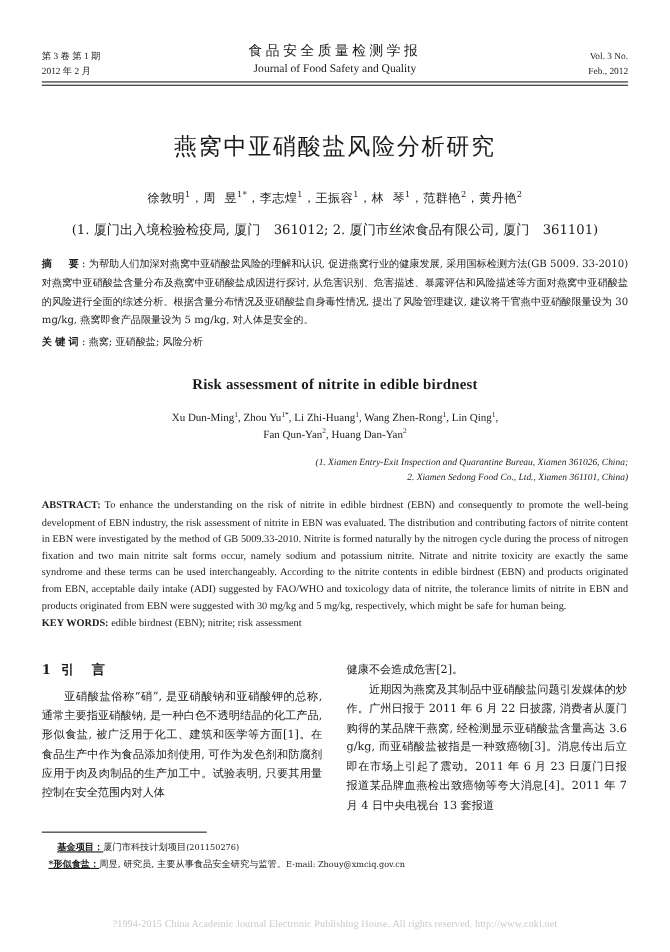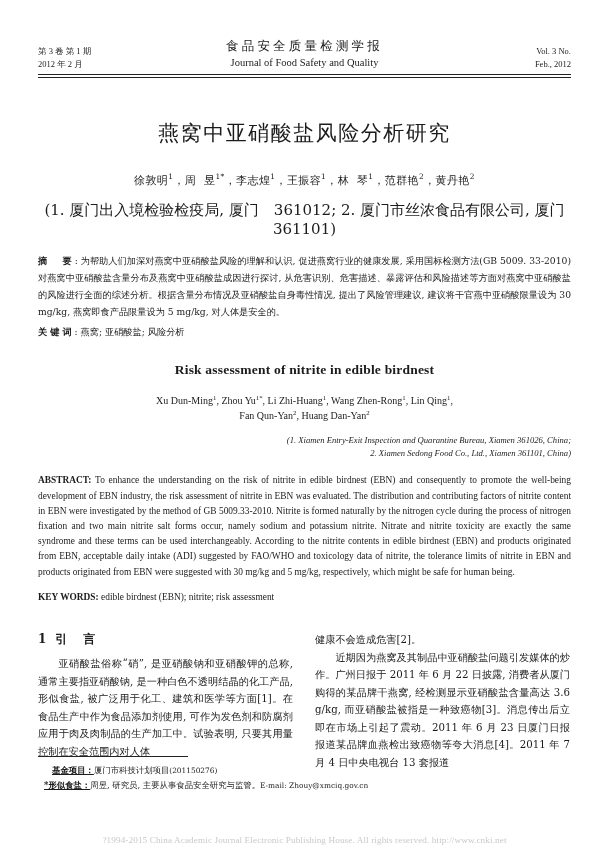--- a/index.html
+++ b/index.html
@@ -70,21 +70,21 @@
   }
   .authors-cn {
     text-align: center;
     font-size: 11px;
     font-family: "DejaVu Serif", "Liberation Serif", serif;
     margin-top: 26px;
     letter-spacing: 0.4px;
   }
   .affil-cn {
     text-align: center;
-    font-size: 15px;
+    font-size: 12px;
     font-family: "DejaVu Serif", "Liberation Serif", serif;
     margin-top: 13px;
   }
   sup { font-size: 0.68em; vertical-align: super; line-height: 0; }
 
   
   .abs-cn {
     margin-top: 14px;
     font-size: 9.2px;
     font-family: "DejaVu Serif", "Liberation Serif", serif;
@@ -127,21 +127,21 @@
     line-height: 1.55;
   }
   .abs-en {
     margin-top: 13px;
     font-size: 9.4px;
     line-height: 1.62;
     text-align: justify;
   }
   .abs-en .lbl { font-weight: bold; }
   .kw-en {
-    margin-top: 10px;
+    margin-top: 0;
     font-size: 9.4px;
     line-height: 1.62;
   }
   .kw-en .lbl { font-weight: bold; }
 
   
   .body-cols {
     display: flex;
     gap: 22px;
     margin-top: 26px;

